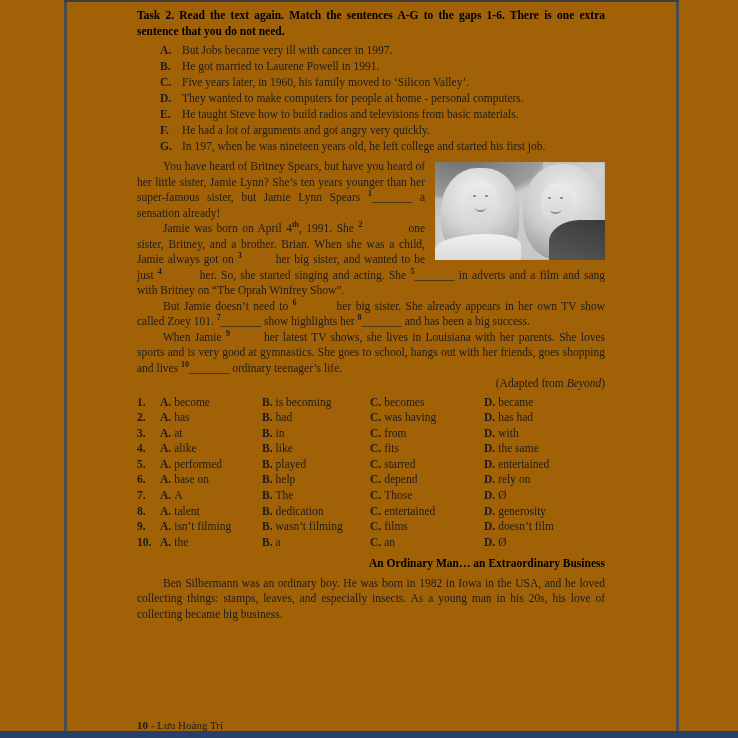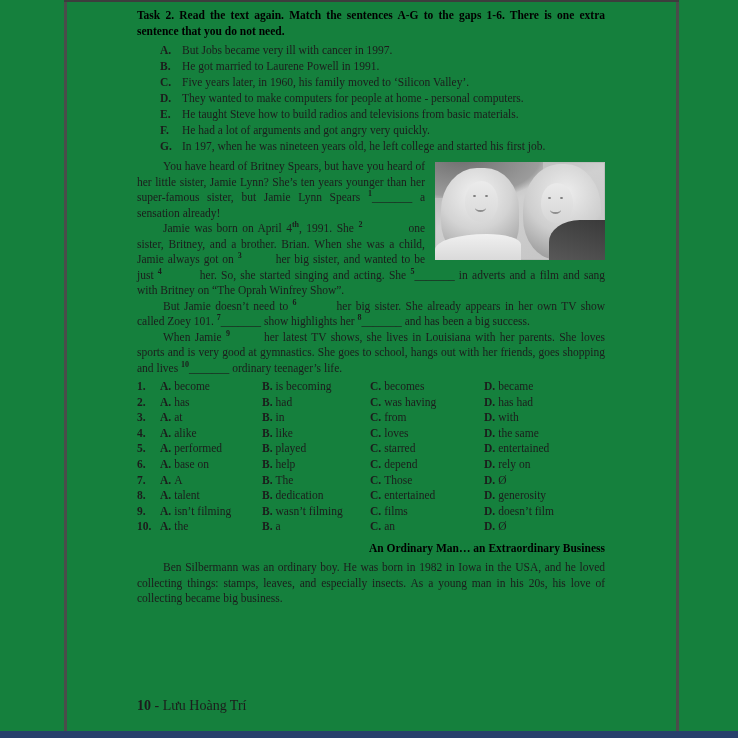--- a/index.html
+++ b/index.html
@@ -1,16 +1,16 @@
 <!DOCTYPE html>
 <html><head>
 <meta charset="utf-8">
 <style>
   html,body{margin:0;padding:0;background:#ffffff;}
-  .canvas{position:relative;width:738px;height:738px;background:#15803d;overflow:hidden;
+  .canvas{position:relative;width:738px;height:738px;background:#a16207;overflow:hidden;
           font-family:"Liberation Serif", serif;color:#1c1c1c;}
   
   .frame-left{position:absolute;left:64px;top:0;width:3px;height:738px;background:#4b4b4b;}
   .frame-right{position:absolute;left:676px;top:0;width:3px;height:738px;background:#4b4b4b;}
   .frame-top{position:absolute;left:64px;top:0;width:615px;height:2px;background:#3d3d3d;}
   .frame-bottom{position:absolute;left:0;top:731px;width:738px;height:7px;background:#27406b;}
   .content{position:absolute;left:137px;top:8px;width:468px;font-size:11.5px;line-height:15.5px;}
   .h{margin:0;text-align:justify;font-weight:bold;color:#000;}
   .hang{padding-left:24px;text-indent:-24px;}
   .abc-list{margin-top:3px;}
@@ -22,21 +22,21 @@
   .blank{display:inline-block;height:1px;}
   .adapted{margin:0;text-align:right;}
   .adapted .src{font-style:italic;}
   .opt-table{margin-top:3px;}
   .opt-row{display:grid;grid-template-columns:23px 102px 108px 114px 1fr;line-height:15.6px;}
   .opt-num{font-weight:bold;}
   .bl{font-weight:bold;margin-right:3px;}
   .sec2{margin-top:6px;}
   .sec3{margin-top:9px;}
   .rtitle{margin:6px 0 4px 0;text-align:right;font-weight:bold;color:#000;}
-  .footer{position:absolute;left:137px;top:698px;font-size:14px;margin:0;}
+  .footer{position:absolute;left:137px;top:719px;font-size:11px;margin:0;}
   
   .photo{position:relative;float:right;width:170px;height:98px;margin:3px 0 5px 10px;overflow:hidden;
          background:linear-gradient(160deg,#a6a6a6,#d0d0d0 42%,#c3c3c3);box-shadow:inset 0 0 0 1px #bdbdbd;}
   .ph-bgdark{position:absolute;left:-12px;top:-16px;width:120px;height:52px;
          background:radial-gradient(ellipse at 32% 22%,#6e6e6e,#9c9c9c 68%,rgba(150,150,150,0) 78%);}
   .ph-hair-l{position:absolute;left:6px;top:6px;width:78px;height:92px;border-radius:46% 44% 38% 42%;
          background:radial-gradient(circle at 45% 28%,#f1f1f1,#d3d3d3 45%,#a6a6a6 82%);}
   .ph-face-l{position:absolute;left:30px;top:19px;width:33px;height:41px;border-radius:50% 50% 46% 46%;
          background:linear-gradient(180deg,#ebebeb,#d8d8d8);}
   .ph-eye{position:absolute;width:3px;height:2px;border-radius:50%;background:#7a7a7a;}
@@ -113,20 +113,21 @@
       </div>
 
       <p class="para"><span>You have heard of Britney Spears, but have you heard of her little sister, Jamie Lynn? She’s ten years younger than her super-famous sister, but Jamie Lynn Spears </span><sup>1</sup><span>_______ a sensation already!</span></p>
 
       <p class="para"><span>Jamie was born on April 4</span><sup>th</sup><span>, 1991. She </span><sup>2</sup><span class="blank" style="width:46px"></span><span>one sister, Britney, and a brother. Brian. When she was a child, Jamie always got on </span><sup>3</sup><span class="blank" style="width:34px"></span><span>her big sister, and wanted to be just </span><sup>4</sup><span class="blank" style="width:38px"></span><span>her. So, she started singing and acting. She </span><sup>5</sup><span>_______ in adverts and a film and sang with Britney on “The Oprah Winfrey Show”.</span></p>
 
       <p class="para"><span>But Jamie doesn’t need to </span><sup>6</sup><span class="blank" style="width:40px"></span><span>her big sister. She already appears in her own TV show called Zoey 101. </span><sup>7</sup><span>_______ show highlights her </span><sup>8</sup><span>_______ and has been a big success.</span></p>
 
       <p class="para"><span>When Jamie </span><sup>9</sup><span class="blank" style="width:34px"></span><span>her latest TV shows, she lives in Louisiana with her parents. She loves sports and is very good at gymnastics. She goes to school, hangs out with her friends, goes shopping and lives </span><sup>10</sup><span>_______ ordinary teenager’s life.</span></p>
 
+      <p class="adapted"><span>(Adapted from </span><span class="src">Beyond</span><span>)</span></p>
     </div>
 
     <div class="opt-table">
       <div class="opt-row">
           <span class="opt-num">1.</span>
           <span><span class="bl">A.</span><span>become</span></span>
           <span><span class="bl">B.</span><span>is becoming</span></span>
           <span><span class="bl">C.</span><span>becomes</span></span>
           <span><span class="bl">D.</span><span>became</span></span>
         </div>
@@ -141,21 +142,21 @@
           <span class="opt-num">3.</span>
           <span><span class="bl">A.</span><span>at</span></span>
           <span><span class="bl">B.</span><span>in</span></span>
           <span><span class="bl">C.</span><span>from</span></span>
           <span><span class="bl">D.</span><span>with</span></span>
         </div>
       <div class="opt-row">
           <span class="opt-num">4.</span>
           <span><span class="bl">A.</span><span>alike</span></span>
           <span><span class="bl">B.</span><span>like</span></span>
-          <span><span class="bl">C.</span><span>loves</span></span>
+          <span><span class="bl">C.</span><span>fits</span></span>
           <span><span class="bl">D.</span><span>the same</span></span>
         </div>
       <div class="opt-row">
           <span class="opt-num">5.</span>
           <span><span class="bl">A.</span><span>performed</span></span>
           <span><span class="bl">B.</span><span>played</span></span>
           <span><span class="bl">C.</span><span>starred</span></span>
           <span><span class="bl">D.</span><span>entertained</span></span>
         </div>
       <div class="opt-row">

